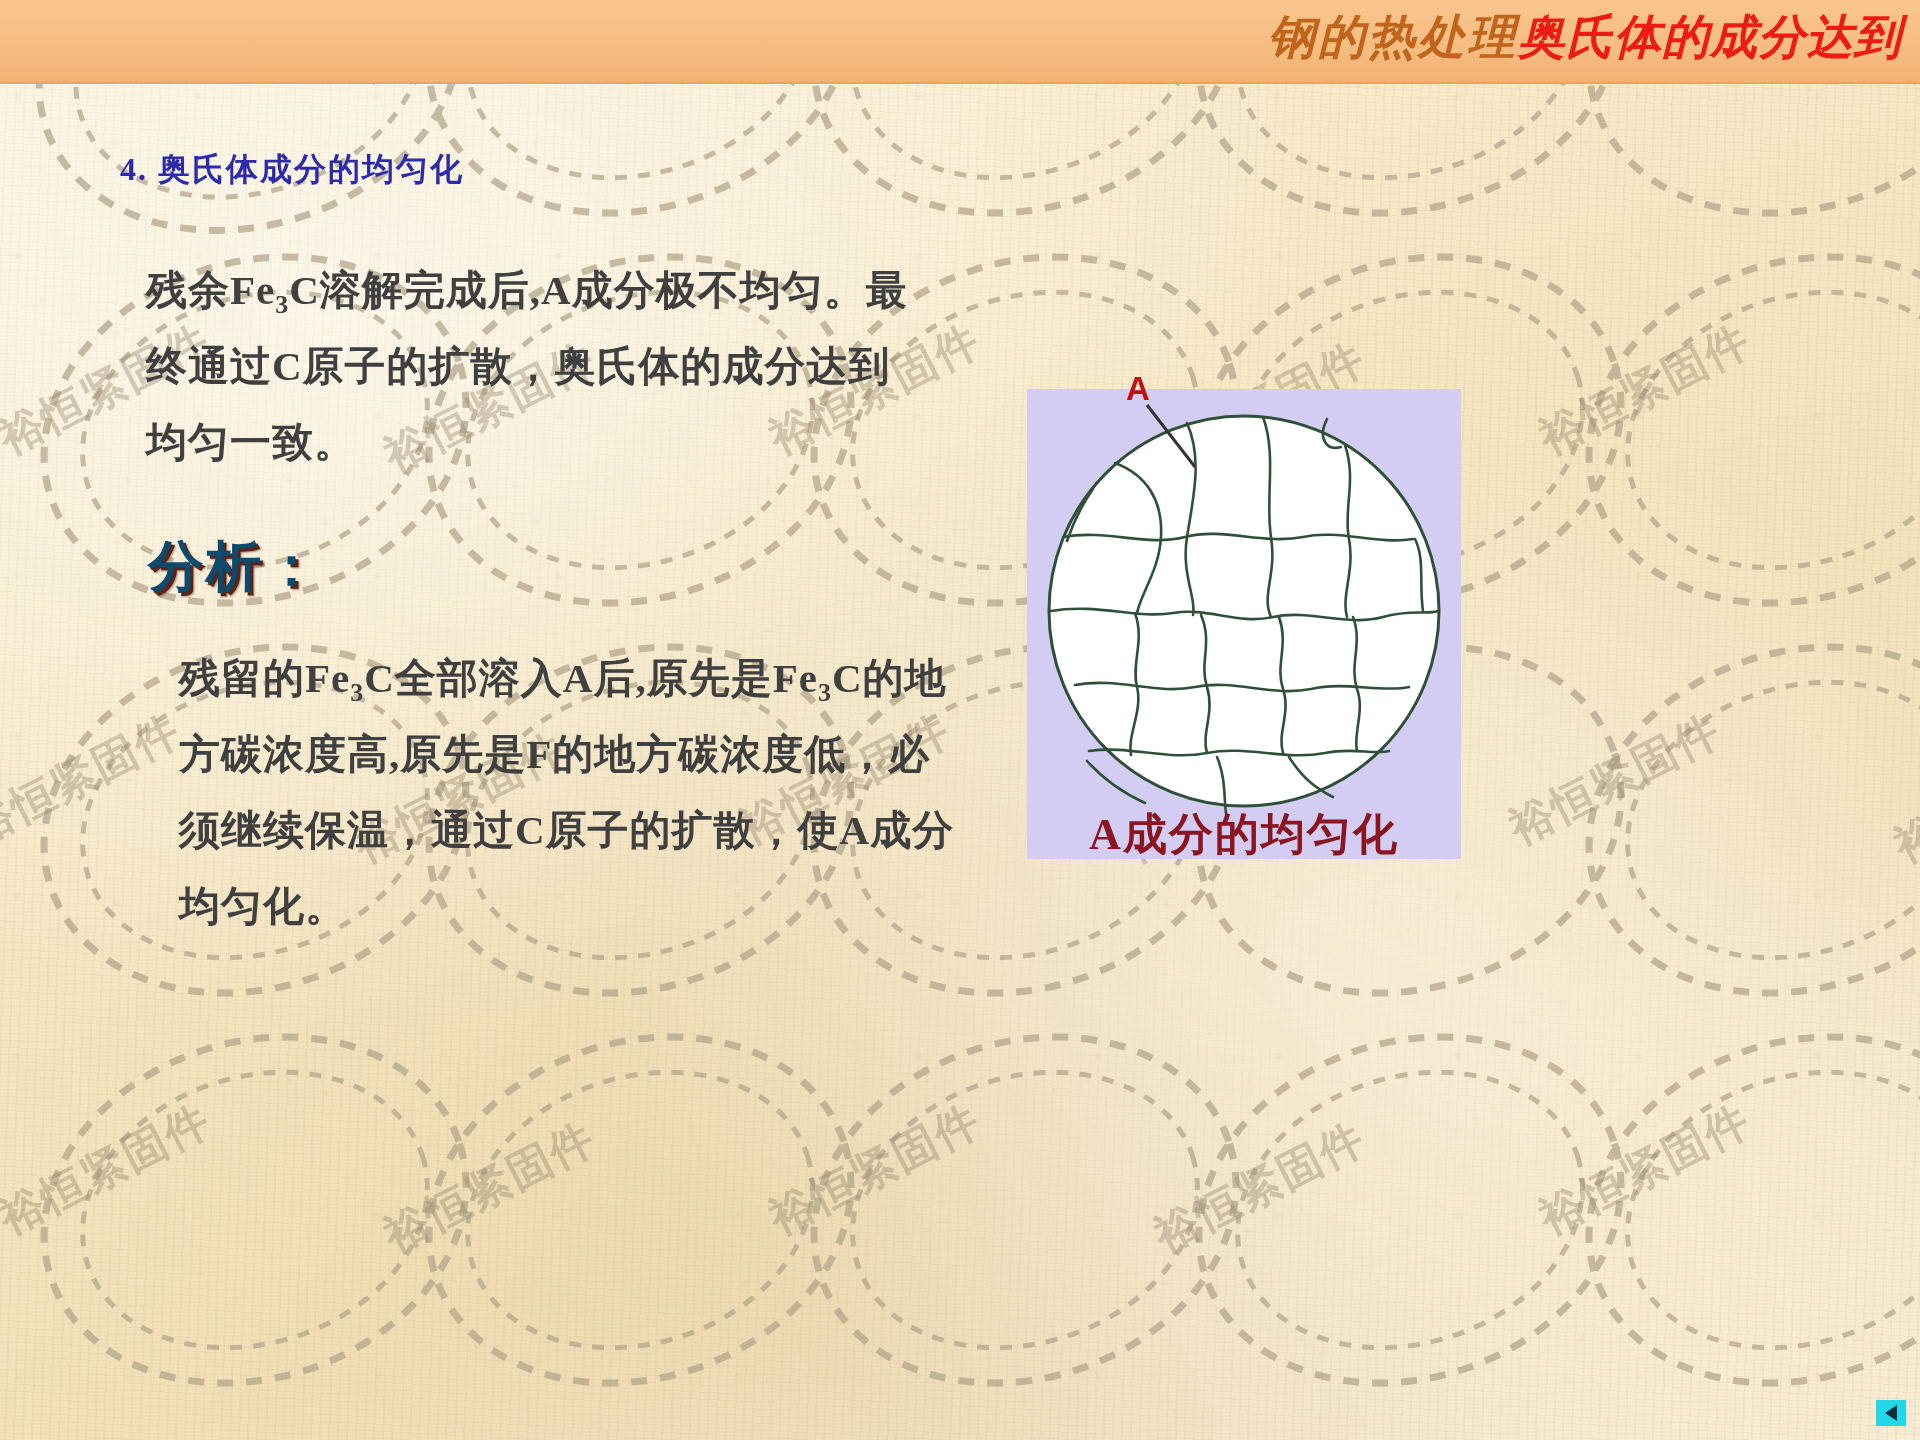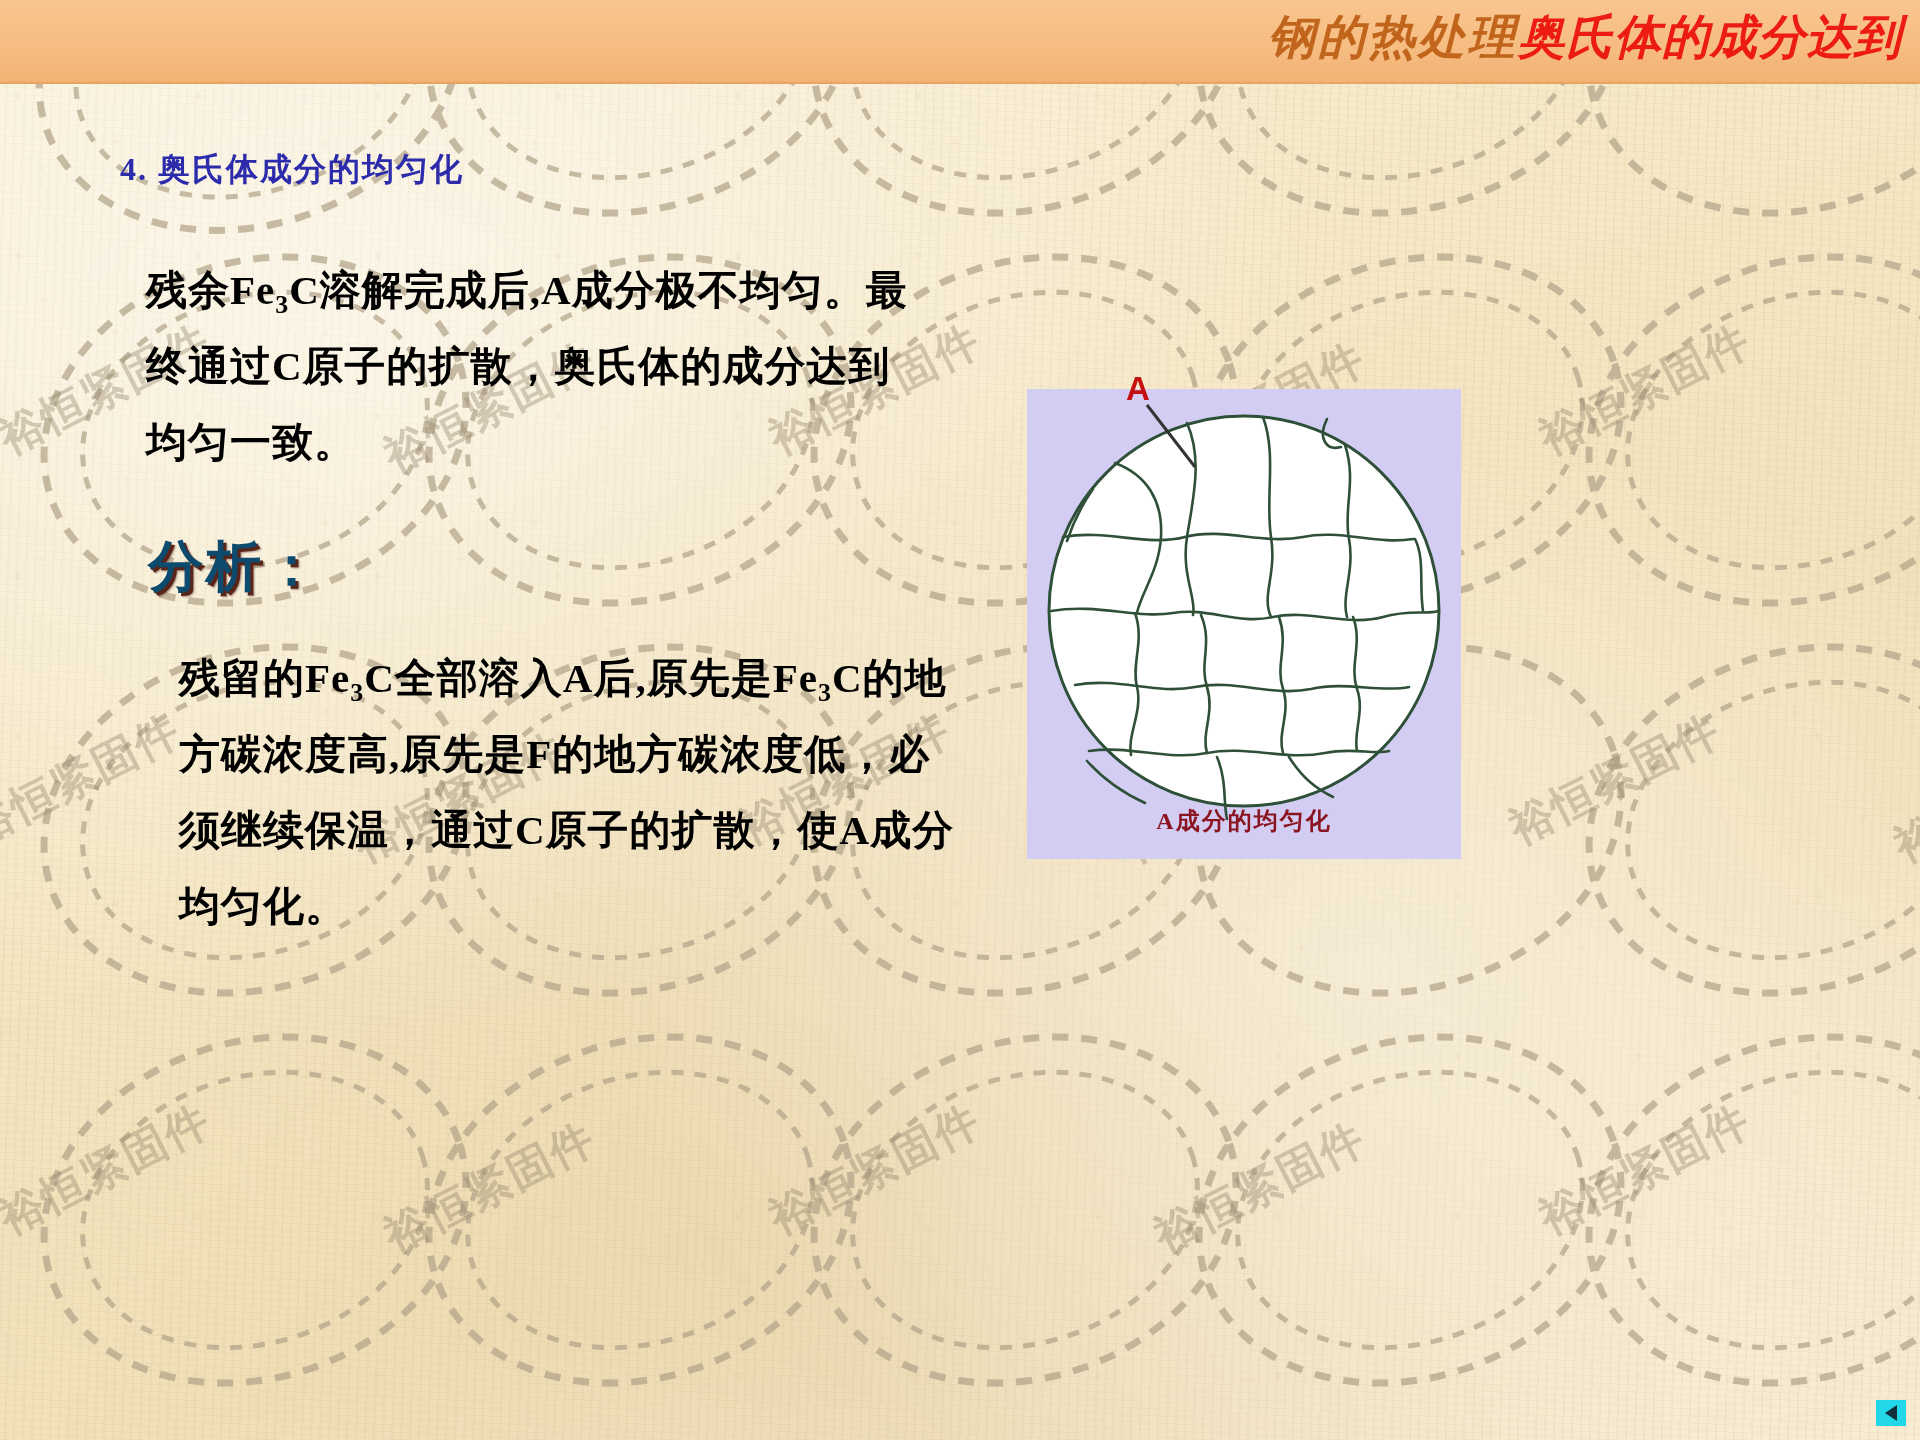--- a/index.html
+++ b/index.html
@@ -63,21 +63,21 @@
 
   
   #slide-title{
     position:absolute;left:120px;top:148px;
     font-size:32px;font-weight:bold;color:#2b2bac;
     font-family:"Liberation Serif","DejaVu Serif",serif;
     letter-spacing:2px;white-space:nowrap;
   }
   .para{
     position:absolute;
-    font-size:41px;font-weight:bold;color:#000000;
+    font-size:41px;font-weight:bold;color:#404040;
     font-family:"Liberation Serif","DejaVu Serif",serif;
     line-height:76px;letter-spacing:1px;
   }
   #para1{left:146px;top:252px;width:800px;}
   #para2{left:146px;top:640px;width:820px;margin-left:33px;}
   .sub{font-size:26px;vertical-align:sub;line-height:0;}
 
   #analysis-heading{
     position:absolute;left:148px;top:530px;
     font-size:55px;font-weight:bold;color:#0c4a6e;
@@ -88,21 +88,21 @@
 
   
   #figure-panel{
     position:absolute;left:1027px;top:389px;width:434px;height:470px;
     background:#d3cdf4;
   }
   #figure-svg{position:absolute;left:0;top:0;}
   #figure-caption{
     position:absolute;left:1027px;top:805px;width:434px;
     text-align:center;
-    font-size:24px;font-weight:bold;color:#8a1520;
+    font-size:44px;font-weight:bold;color:#8a1520;
     font-family:"Liberation Serif","DejaVu Serif",serif;
     letter-spacing:2px;
   }
   #label-A{
     position:absolute;left:1126px;top:370px;
     font-size:33px;font-weight:bold;color:#c41010;
     font-family:"Liberation Sans","DejaVu Sans",sans-serif;
   }
 
   

